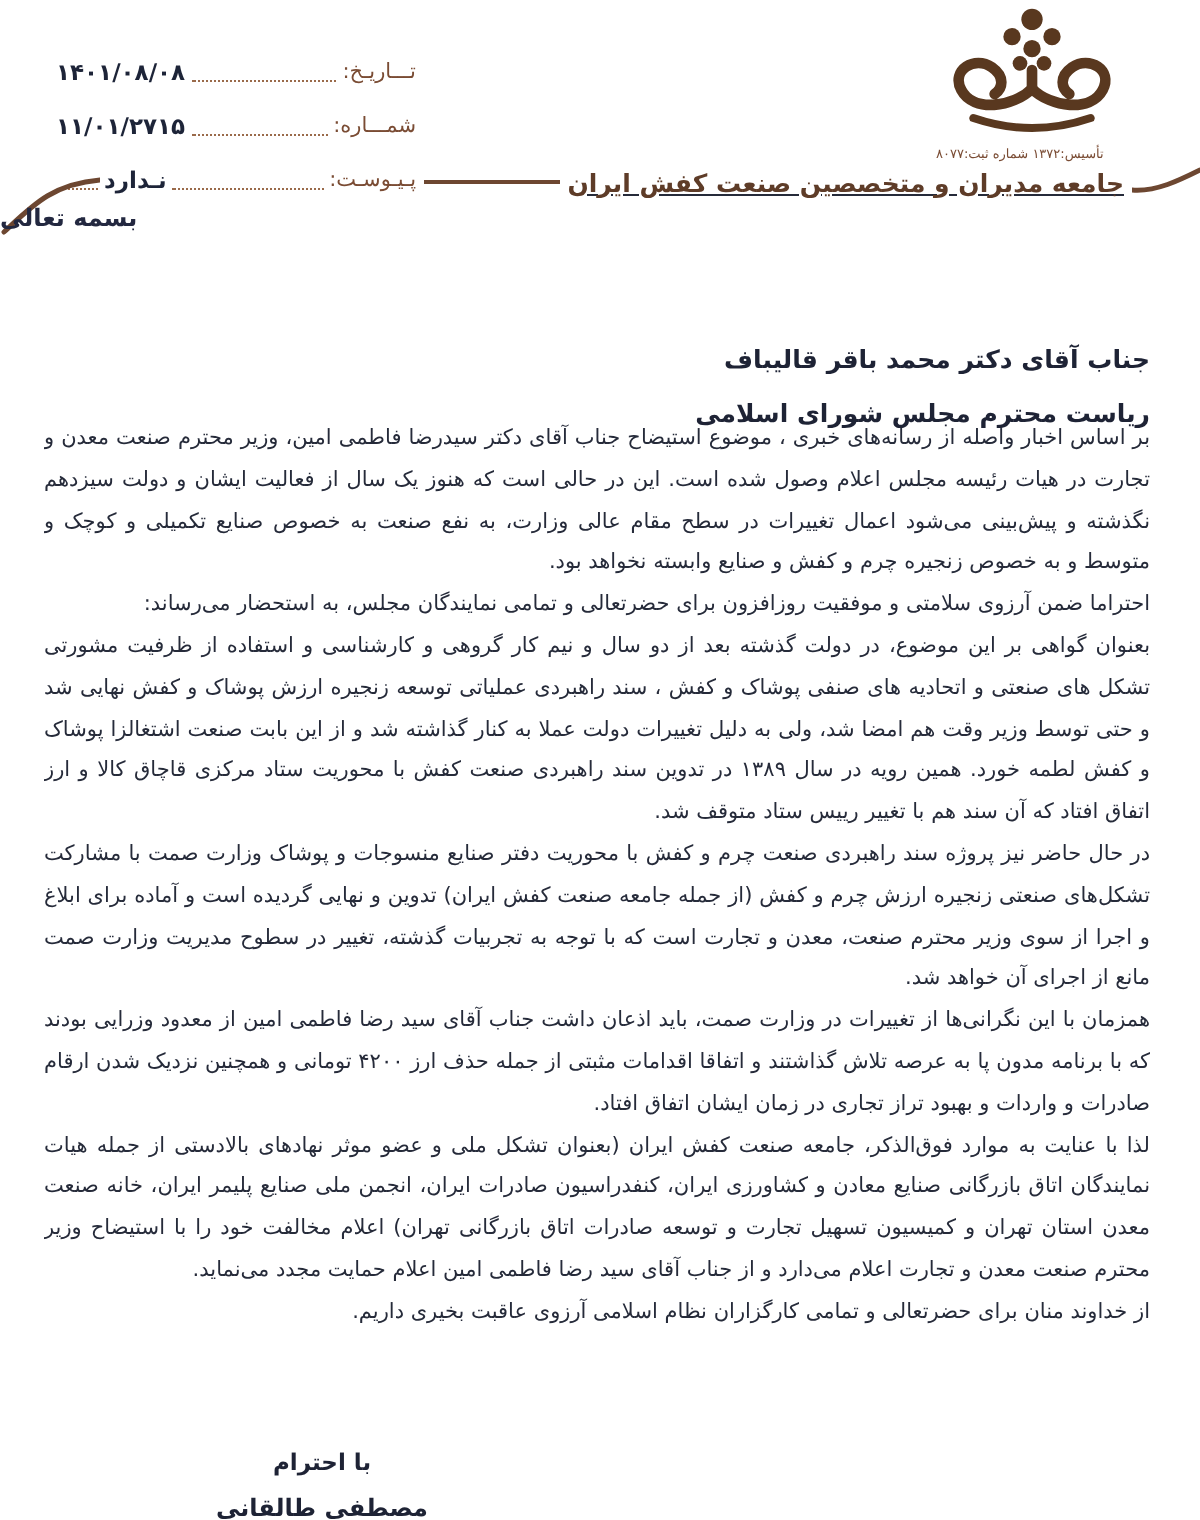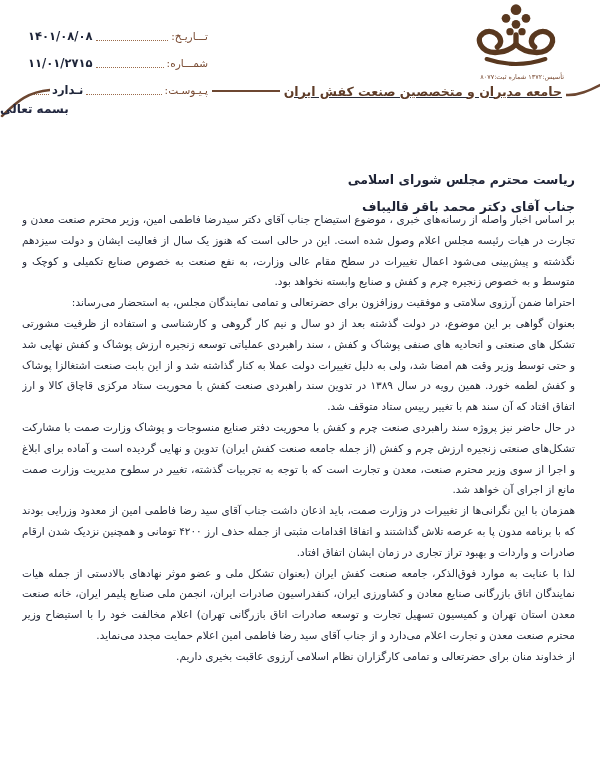--- a/index.html
+++ b/index.html
@@ -40,23 +40,23 @@
   .meta-dots.short{max-width:18px;}
   .meta-value{
     color:#1d2438;
     font-weight:bold;
     font-size:11.5px;
     white-space:nowrap;
   }
   
   .logo-wrap{
     position:absolute;
-    top:3px;right:36px;
+    top:3px;right:22px;
     width:110px;
-    text-align:right;
+    text-align:left;
   }
   .logo-registration{
     margin-top:2px;
     font-size:6.5px;
     color:#7a4c34;
     white-space:nowrap;
   }
   
   .rule-row{
     position:absolute;
@@ -185,28 +185,32 @@
     <span class="org-name">جامعه مدیران و متخصصین صنعت کفش ایران</span>
     <span class="rule-line"></span>
   </div>
   <svg class="flourish-left-wrap" viewBox="0 0 50 34">
     <path d="M50,5 C26,7 16,18 2,31" fill="none" stroke="#6d4731" stroke-width="2.5" stroke-linecap="round"></path>
   </svg>
 
   <div class="besmele">بسمه تعالی</div>
 
   <div class="recipient">
+    <div>جناب آقای دکتر محمد باقر قالیباف</div>
     <div>ریاست محترم مجلس شورای اسلامی</div>
-    <div>جناب آقای دکتر محمد باقر قالیباف</div>
   </div>
 
   <div class="letter-body">
     <p>بر اساس اخبار واصله از رسانه‌های خبری ، موضوع استیضاح جناب آقای دکتر سیدرضا فاطمی امین، وزیر محترم صنعت معدن و تجارت در هیات رئیسه مجلس اعلام وصول شده است. این در حالی است که هنوز یک سال از فعالیت ایشان و دولت سیزدهم نگذشته و پیش‌بینی می‌شود اعمال تغییرات در سطح مقام عالی وزارت، به نفع صنعت به خصوص صنایع تکمیلی و کوچک و متوسط و به خصوص زنجیره چرم و کفش و صنایع وابسته نخواهد بود.</p>
     <p>احتراما ضمن آرزوی سلامتی و موفقیت روزافزون برای حضرتعالی و تمامی نمایندگان مجلس، به استحضار می‌رساند:</p>
     <p>بعنوان گواهی بر این موضوع، در دولت گذشته بعد از دو سال و نیم کار گروهی و کارشناسی و استفاده از ظرفیت مشورتی تشکل های صنعتی و اتحادیه های صنفی پوشاک و کفش ، سند راهبردی عملیاتی توسعه زنجیره ارزش پوشاک و کفش نهایی شد و حتی توسط وزیر وقت هم امضا شد، ولی به دلیل تغییرات دولت عملا به کنار گذاشته شد و از این بابت صنعت اشتغالزا پوشاک و کفش لطمه خورد. همین رویه در سال ۱۳۸۹ در تدوین سند راهبردی صنعت کفش با محوریت ستاد مرکزی قاچاق کالا و ارز اتفاق افتاد که آن سند هم با تغییر رییس ستاد متوقف شد.</p>
     <p>در حال حاضر نیز پروژه سند راهبردی صنعت چرم و کفش با محوریت دفتر صنایع منسوجات و پوشاک وزارت صمت با مشارکت تشکل‌های صنعتی زنجیره ارزش چرم و کفش (از جمله جامعه صنعت کفش ایران) تدوین و نهایی گردیده است و آماده برای ابلاغ و اجرا از سوی وزیر محترم صنعت، معدن و تجارت است که با توجه به تجربیات گذشته، تغییر در سطوح مدیریت وزارت صمت مانع از اجرای آن خواهد شد.</p>
     <p>همزمان با این نگرانی‌ها از تغییرات در وزارت صمت، باید اذعان داشت جناب آقای سید رضا فاطمی امین از معدود وزرایی بودند که با برنامه مدون پا به عرصه تلاش گذاشتند و اتفاقا اقدامات مثبتی از جمله حذف ارز ۴۲۰۰ تومانی و همچنین نزدیک شدن ارقام صادرات و واردات و بهبود تراز تجاری در زمان ایشان اتفاق افتاد.</p>
     <p>لذا با عنایت به موارد فوق‌الذکر، جامعه صنعت کفش ایران (بعنوان تشکل ملی و عضو موثر نهادهای بالادستی از جمله هیات نمایندگان اتاق بازرگانی صنایع معادن و کشاورزی ایران، کنفدراسیون صادرات ایران، انجمن ملی صنایع پلیمر ایران، خانه صنعت معدن استان تهران و کمیسیون تسهیل تجارت و توسعه صادرات اتاق بازرگانی تهران) اعلام مخالفت خود را با استیضاح وزیر محترم صنعت معدن و تجارت اعلام می‌دارد و از جناب آقای سید رضا فاطمی امین اعلام حمایت مجدد می‌نماید.</p>
     <p>از خداوند منان برای حضرتعالی و تمامی کارگزاران نظام اسلامی آرزوی عاقبت بخیری داریم.</p>
   </div>
 
+  <div class="signature">
+    <div class="sig-respect">با احترام</div>
+    <div class="sig-name">مصطفی طالقانی</div>
+  </div>
 
 </div>
 
 </body></html>

